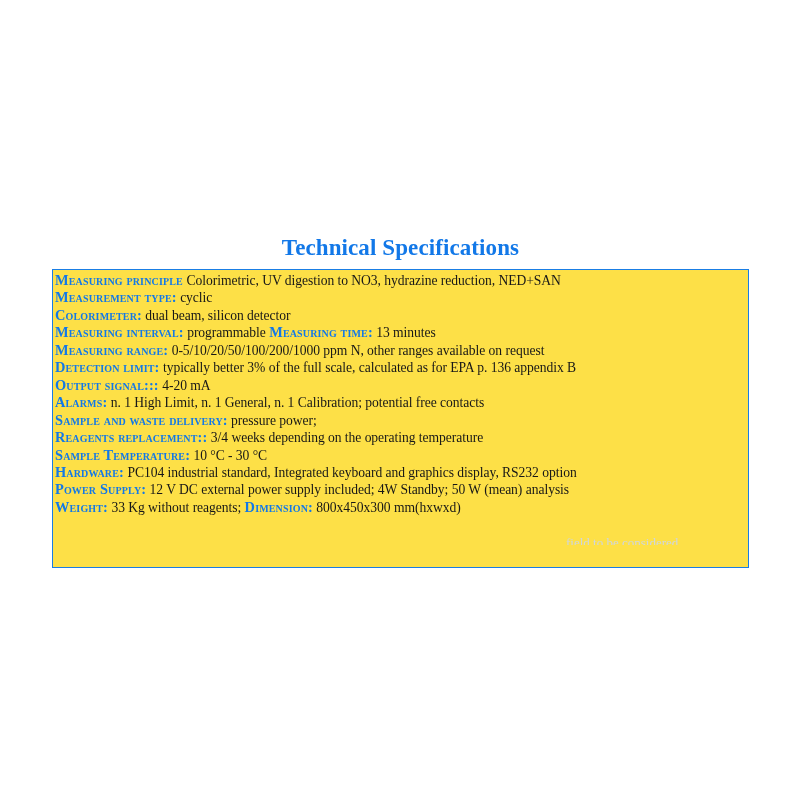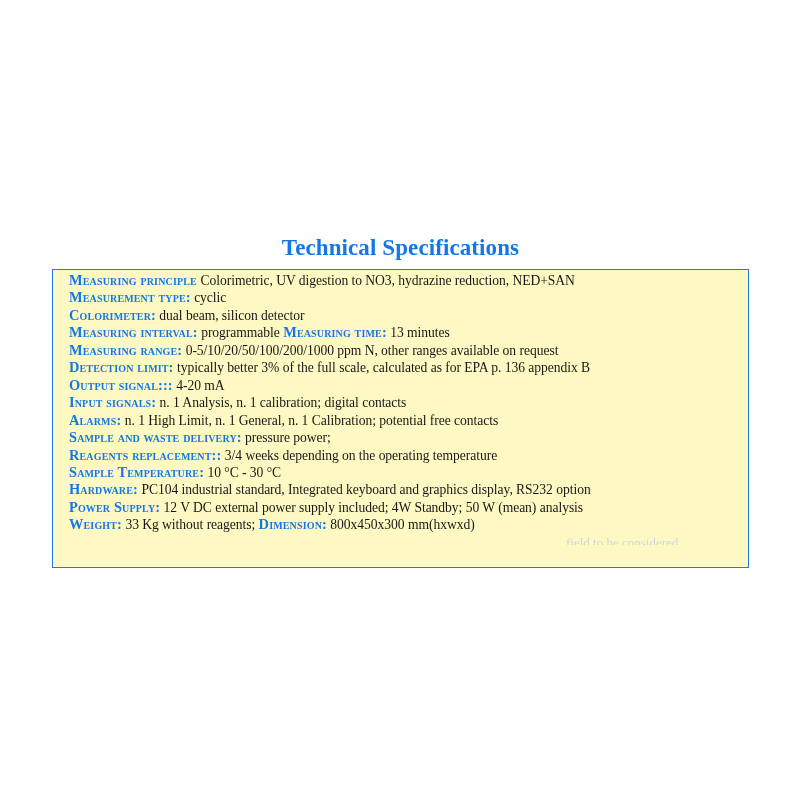--- a/index.html
+++ b/index.html
@@ -42,22 +42,22 @@
 
   
   #spec-box {
     position: absolute;
     left: 52px;
     top: 269px;
     width: 697px;
     height: 299px;
     box-sizing: border-box;
     border: 1.6px solid #1a7de4;
-    background: #fef9c3;
-    padding: 2px 0 0 16px;
+    background: #fde047;
+    padding: 2px 0 0 2px;
   }
 
   .spec-line {
     font-family: "Liberation Serif", "DejaVu Serif", serif;
     font-size: 13.6px;
     line-height: 17.45px;
     color: #1a1a1a;
     white-space: nowrap;
     letter-spacing: -0.05px;
   }
@@ -99,21 +99,20 @@
 
   <div id="spec-box">
 
   <div class="spec-line"><span class="lbl">Measuring principle</span><span class="lbl"> </span><span class="val">Colorimetric, UV digestion to NO3, hydrazine reduction, NED+SAN</span></div>
       <div class="spec-line"><span class="lbl">Measurement type</span><span class="lbl">:</span><span class="val"> cyclic</span></div>
       <div class="spec-line"><span class="lbl">Colorimeter</span><span class="lbl">:</span><span class="val"> dual beam, silicon detector</span></div>
       <div class="spec-line"><span class="lbl">Measuring interval</span><span class="lbl">:</span><span class="val"> programmable  </span><span class="lbl">Measuring time</span><span class="lbl">:</span><span class="val"> 13 minutes</span></div>
       <div class="spec-line"><span class="lbl">Measuring range</span><span class="lbl">:</span><span class="val"> 0-5/10/20/50/100/200/1000 ppm N, other ranges available on request</span></div>
       <div class="spec-line"><span class="lbl">Detection limit</span><span class="lbl">:</span><span class="val"> typically better  3% of the full scale, calculated as for EPA p. 136 appendix B</span></div>
       <div class="spec-line"><span class="lbl">Output signal</span><span class="lbl">:::</span><span class="val"> 4-20 mA</span></div>
-      <div class="spec-line"><span class="lbl">Input signals</span><span class="lbl">:</span><span class="val"> n. 1 Analysis, n. 1 calibration;  digital contacts</span></div>
       <div class="spec-line"><span class="lbl">Alarms</span><span class="lbl">:</span><span class="val"> n. 1 High Limit, n. 1 General,  n. 1 Calibration;  potential free contacts</span></div>
       <div class="spec-line"><span class="lbl">Sample and waste delivery</span><span class="lbl">:</span><span class="val"> pressure power;</span></div>
       <div class="spec-line"><span class="lbl">Reagents replacement</span><span class="lbl">::</span><span class="val"> 3/4 weeks depending on the operating temperature</span></div>
       <div class="spec-line"><span class="lbl">Sample Temperature</span><span class="lbl">:</span><span class="val"> 10 °C - 30 °C</span></div>
       <div class="spec-line"><span class="lbl">Hardware</span><span class="lbl">:</span><span class="val"> PC104 industrial standard, Integrated keyboard and graphics display, RS232 option</span></div>
       <div class="spec-line"><span class="lbl">Power Supply</span><span class="lbl">:</span><span class="val"> 12 V DC external power supply included; 4W Standby; 50 W (mean) analysis</span></div>
       <div class="spec-line"><span class="lbl">Weight</span><span class="lbl">:</span><span class="val"> 33 Kg without reagents; </span><span class="lbl">Dimension</span><span class="lbl">:</span><span class="val"> 800x450x300 mm(hxwxd)</span></div>
     </div>
 
   <div id="footer-remnant">field to be considered</div>

